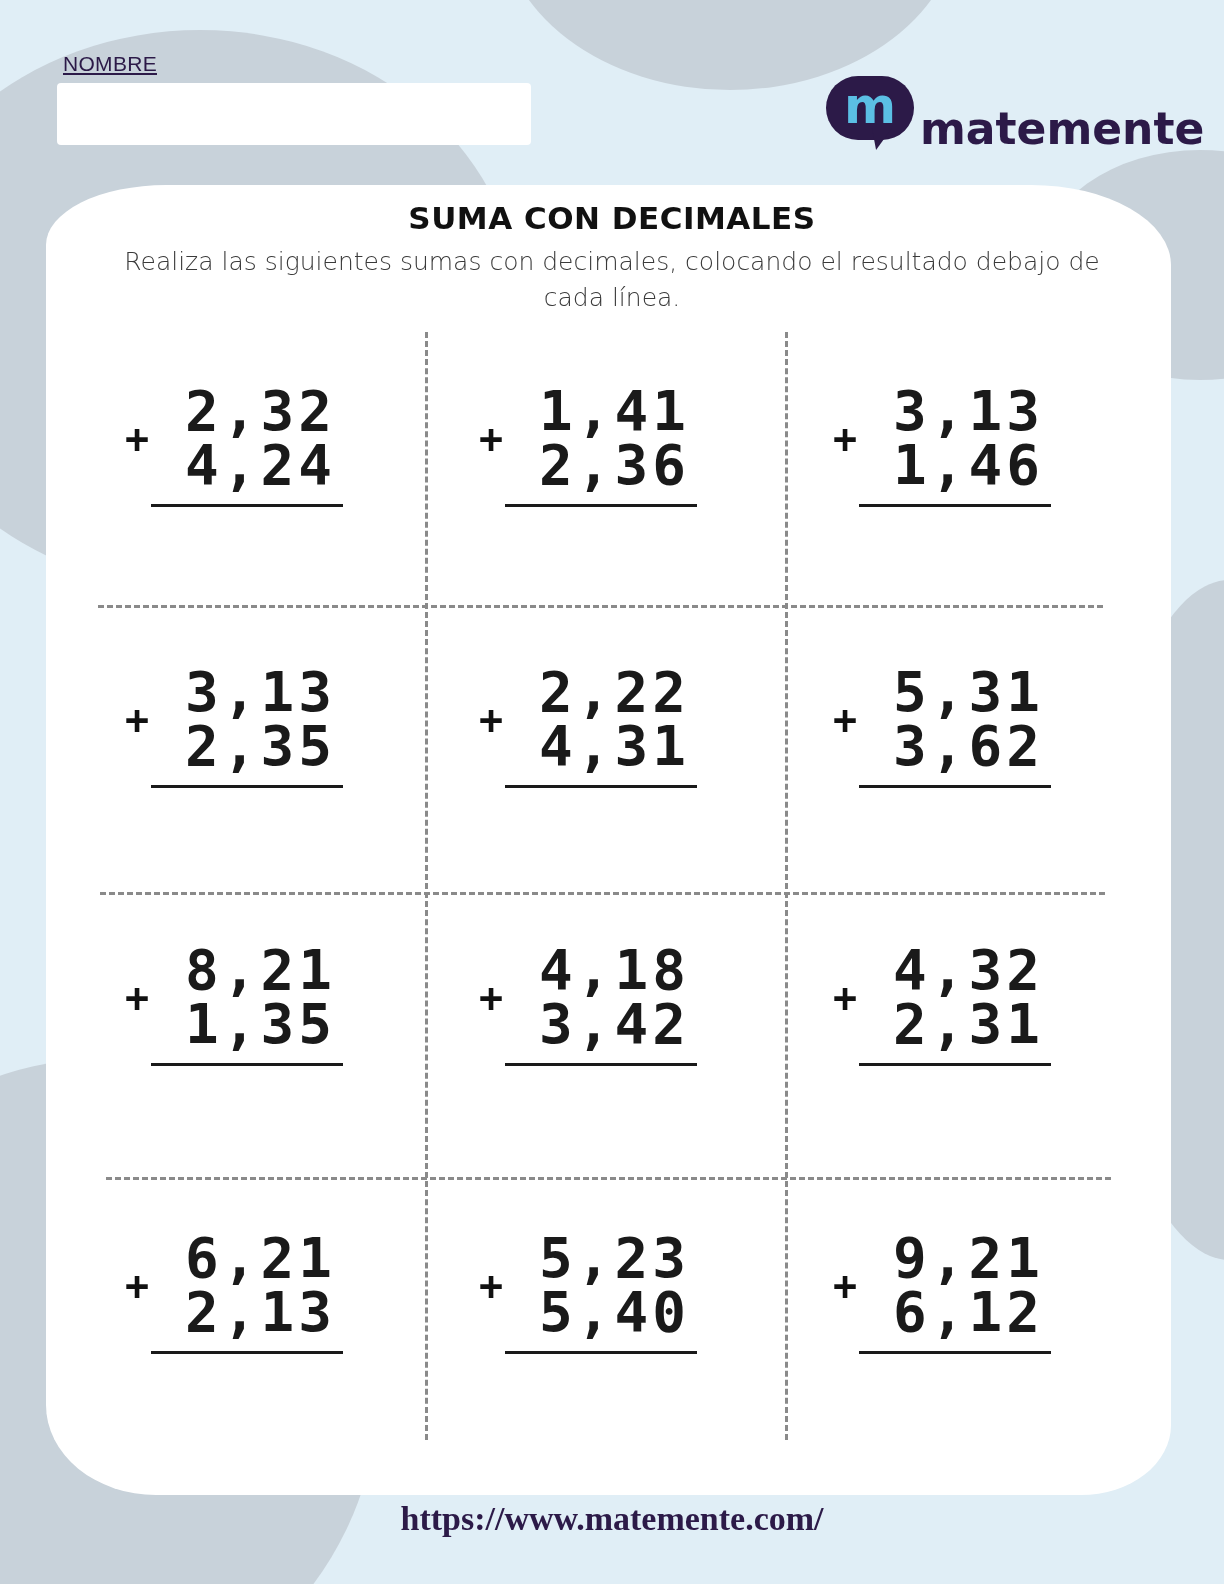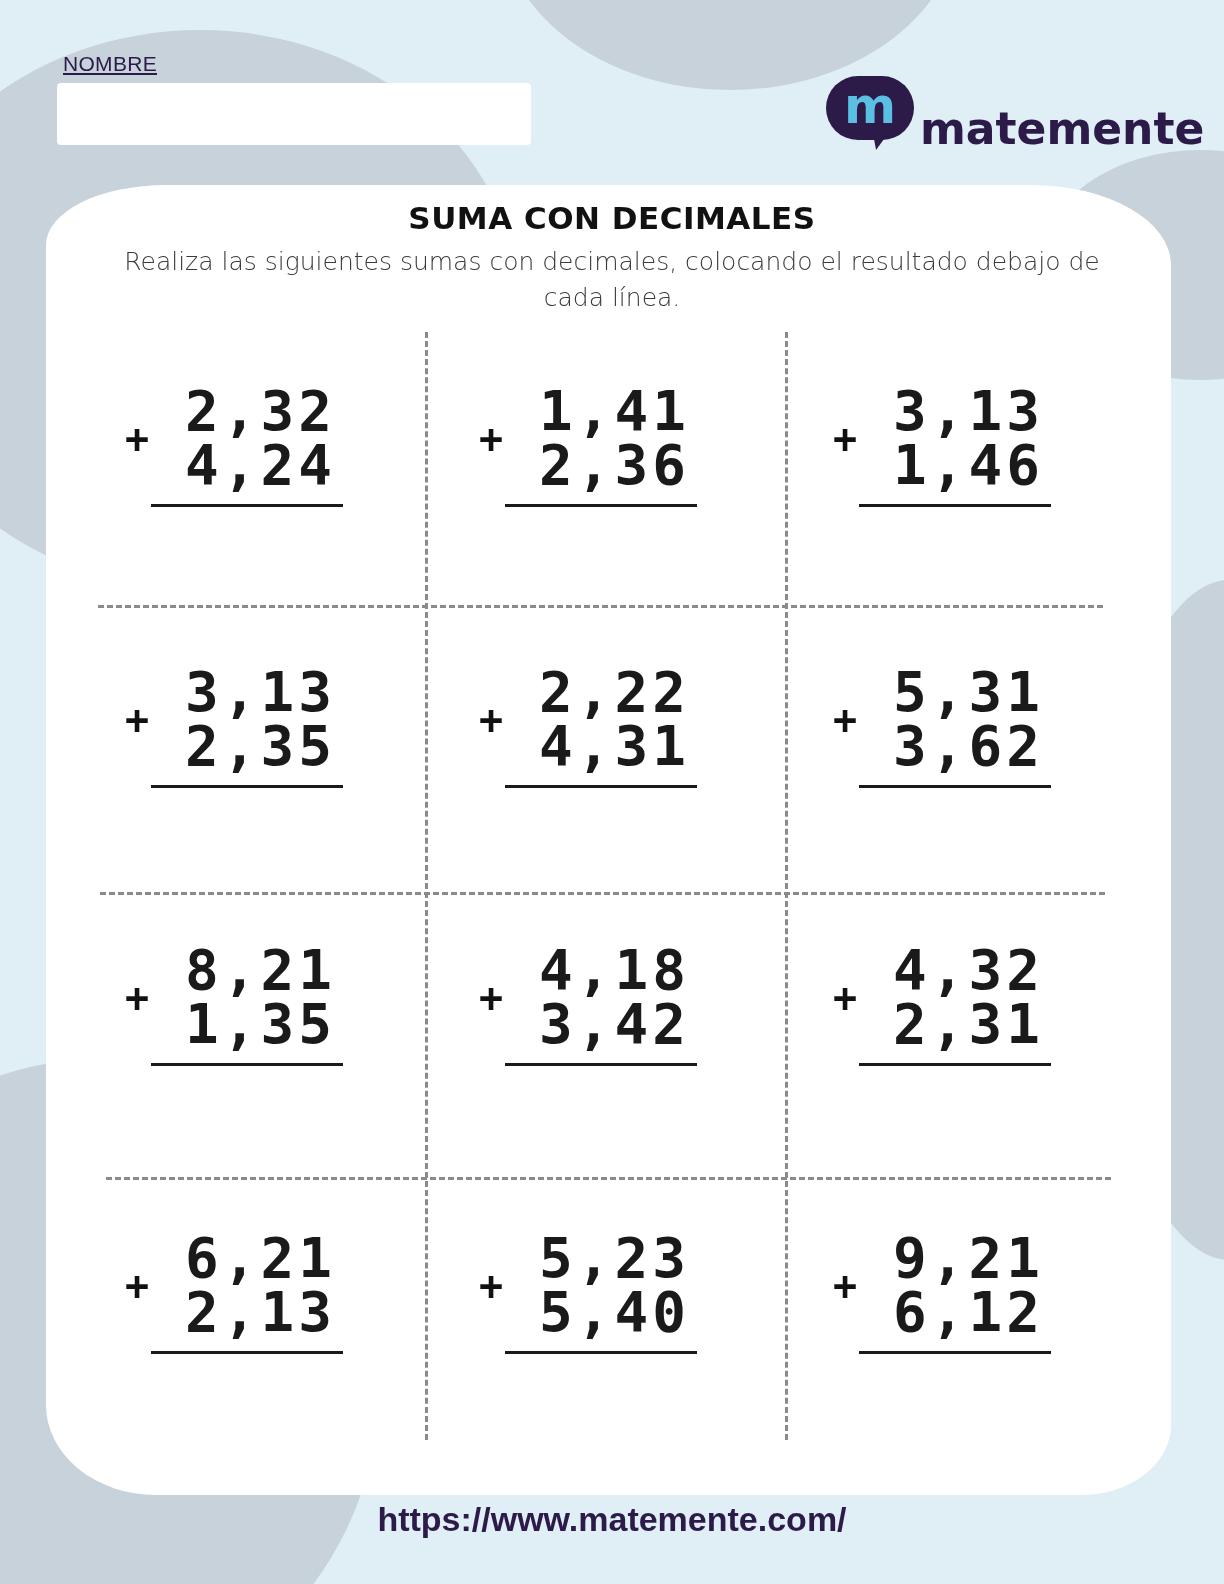--- a/index.html
+++ b/index.html
@@ -64,21 +64,21 @@
     position:absolute; left:60px; top:0; font-family:"DejaVu Sans Mono", monospace;
     font-size:56px; font-weight:bold; color:#1a1a1a; line-height:54px;
     letter-spacing:4px; text-align:right; width:150px;
   }
   .answer-line {
     position:absolute; left:26px; top:120px; width:192px; height:3px; background:#1a1a1a;
   }
   .footer-url {
     position:absolute; left:0; width:1224px; top:1500px; text-align:center;
     font-size:34px; font-weight:bold; color:#2c1a48;
-    font-family:Liberation Sans, sans-serif;
+    font-family:Liberation Serif, serif;
   }
 </style>
 </head>
 <body>
 
 <div class="blob" style="left:-120px;top:30px;width:640px;height:560px;"></div>
 <div class="blob" style="left:500px;top:-260px;width:460px;height:350px;"></div>
 <div class="blob" style="left:1040px;top:150px;width:320px;height:230px;"></div>
 <div class="blob" style="left:1100px;top:580px;width:260px;height:680px;"></div>
 <div class="blob" style="left:-200px;top:1060px;width:580px;height:640px;"></div>

